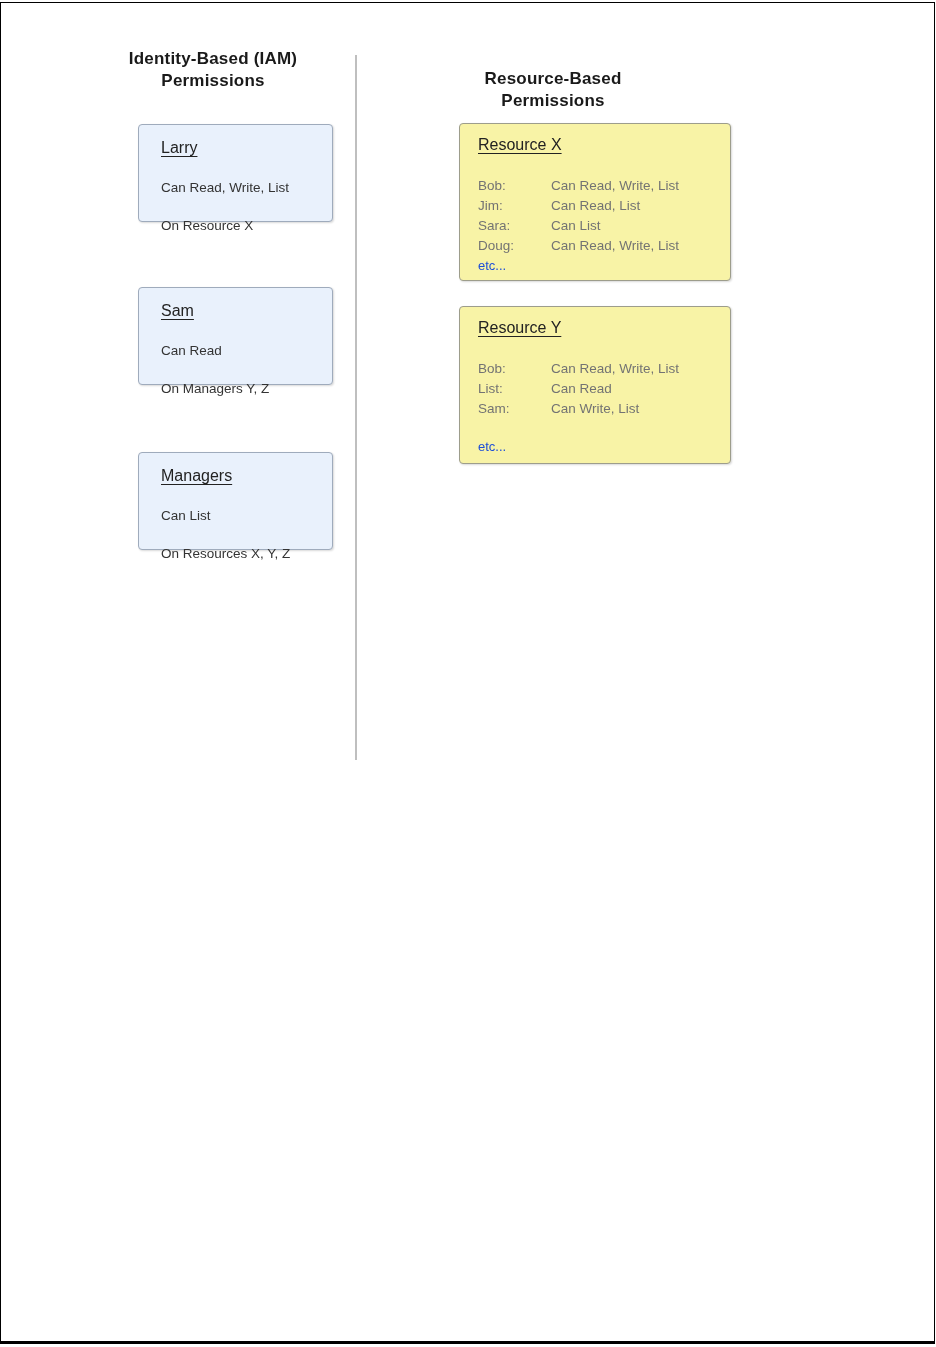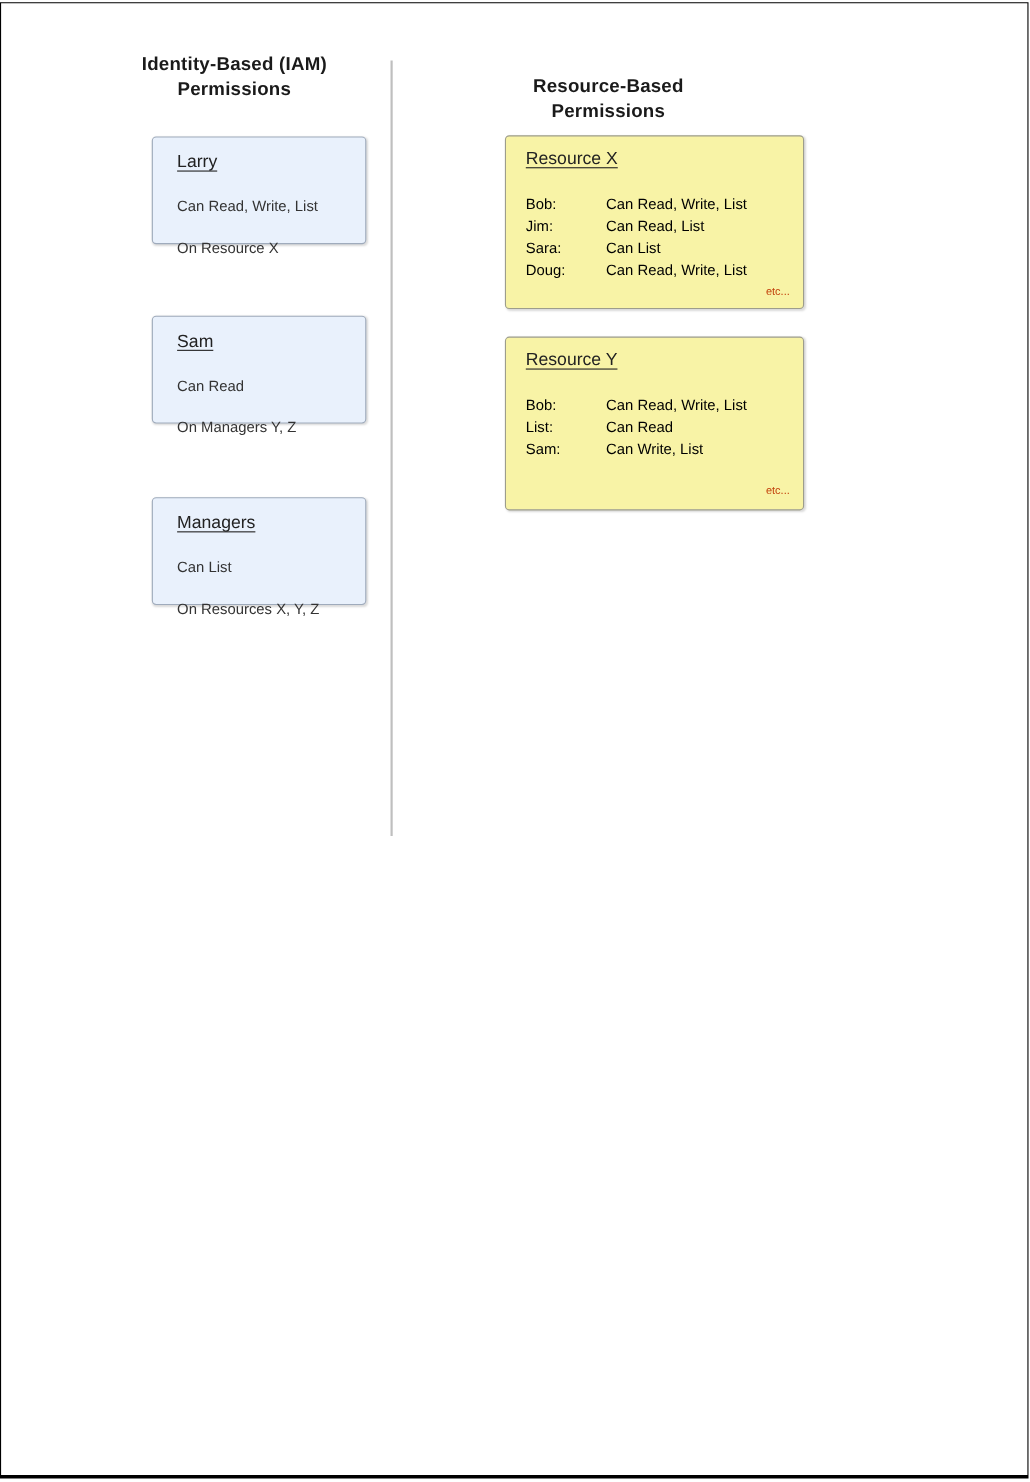--- a/index.html
+++ b/index.html
@@ -86,32 +86,31 @@
     border-radius: 4px;
     box-shadow: 1px 1px 2px rgba(0,0,0,0.15);
     padding: 10px 12px 0 18px;
     margin-left: 42px;
   }
   .res-box .box-heading { line-height: 22px; margin-bottom: 20px; }
 
   .res-row {
     font-size: 13.5px;
     line-height: 20px;
-    color: #000000;
+    color: #737373;
     white-space: nowrap;
     display: flex;
   }
   .res-name { display: inline-block; width: 73px; flex: 0 0 73px; }
   .res-perm { display: inline-block; }
 
   .etc-line {
-    font-size: 10px;
+    font-size: 13px;
     line-height: 20px;
-    color: #c2410c;
-    text-align: right;
+    color: #1d4ed8;
   }
   .etc-line.gap { margin-top: 18px; }
 </style>
 </head>
 <body>
 
 <div class="page">
 
   <div class="frame"></div>
   <div class="divider"></div>

